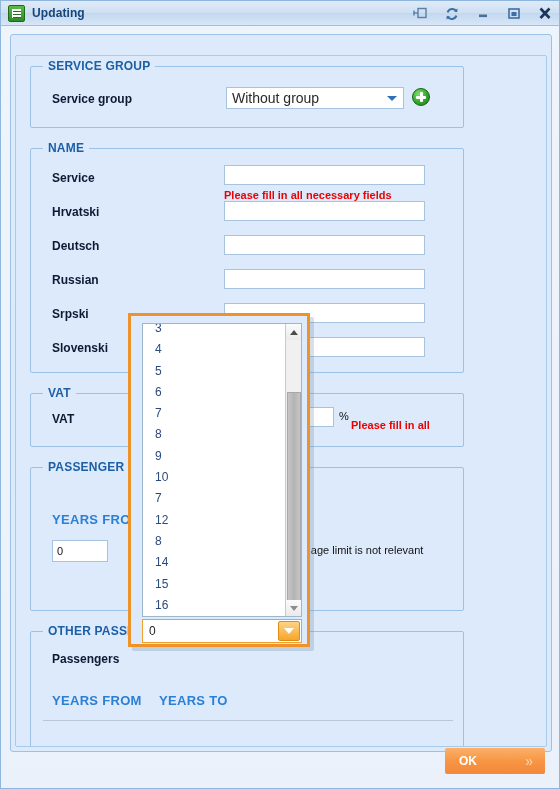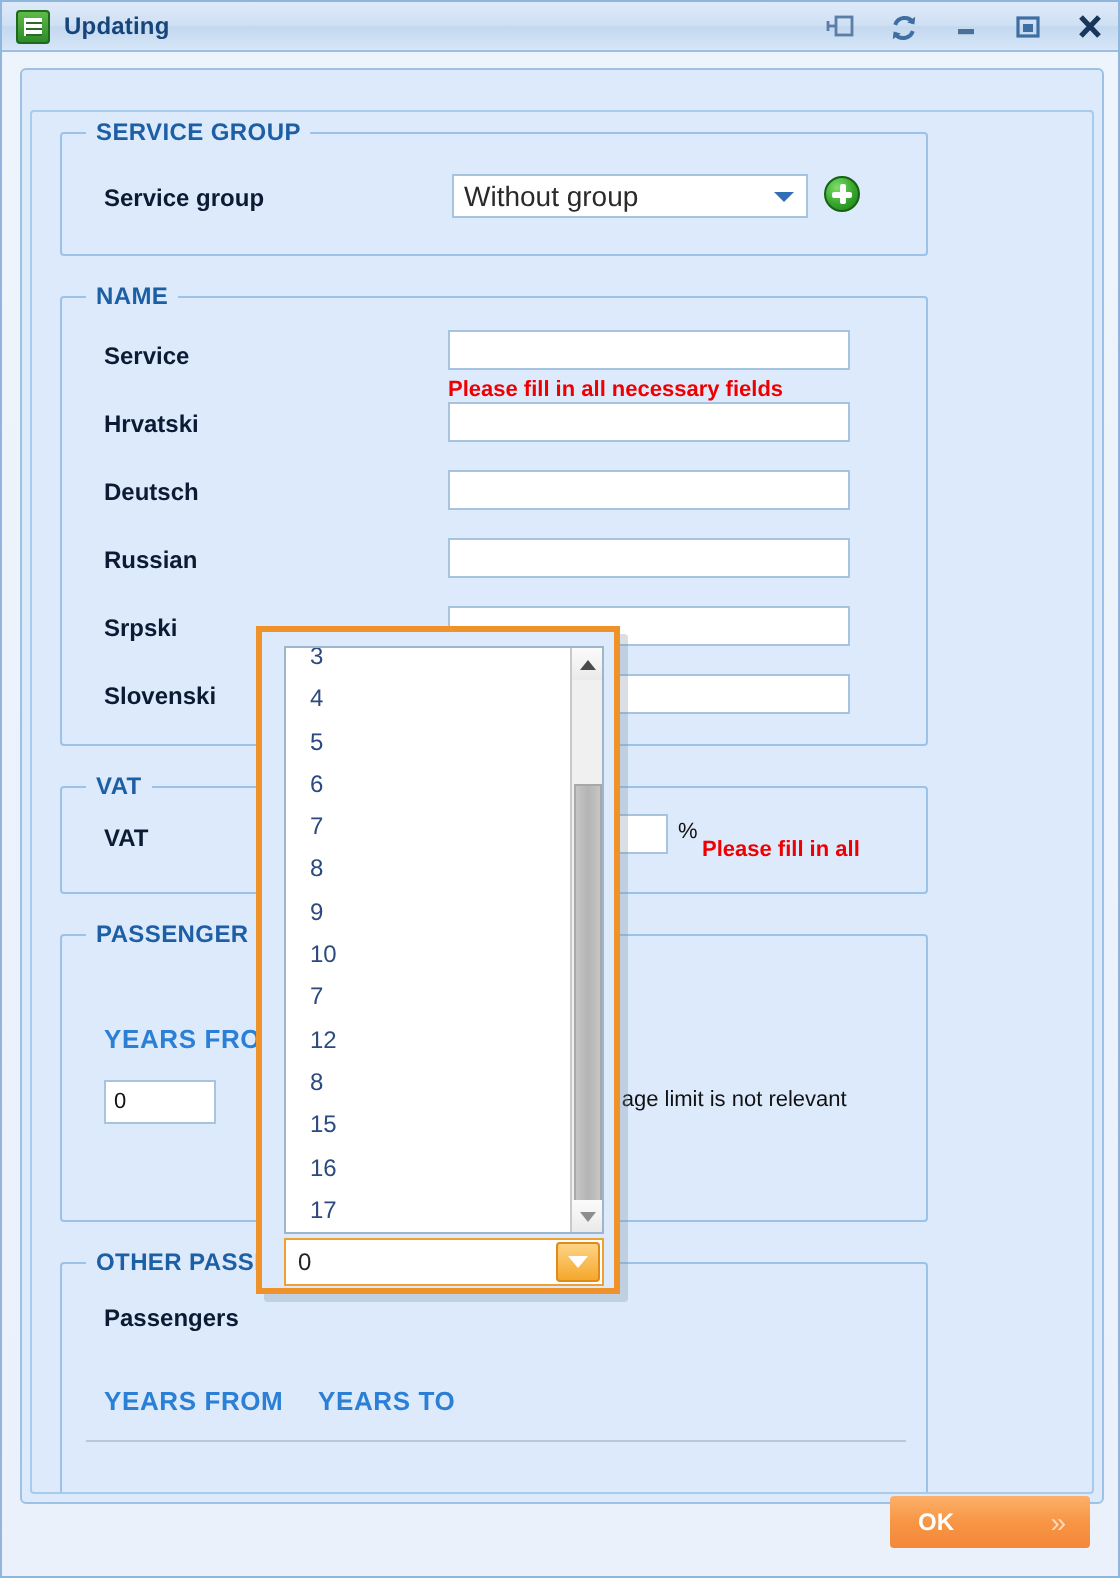--- a/index.html
+++ b/index.html
@@ -369,20 +369,21 @@
             <div class="ditem">4</div>
             <div class="ditem">5</div>
             <div class="ditem">6</div>
             <div class="ditem">7</div>
             <div class="ditem">8</div>
             <div class="ditem">9</div>
             <div class="ditem">10</div>
             <div class="ditem">7</div>
             <div class="ditem">12</div>
             <div class="ditem">8</div>
+            <div class="ditem">14</div>
             <div class="ditem">15</div>
             <div class="ditem">16</div>
             <div class="ditem">17</div>
           </div>
         <div class="dsb">
           <div class="arrow up">
             <i></i>
           </div>
           <div class="thumb"></div>
           <div class="arrow dn">

